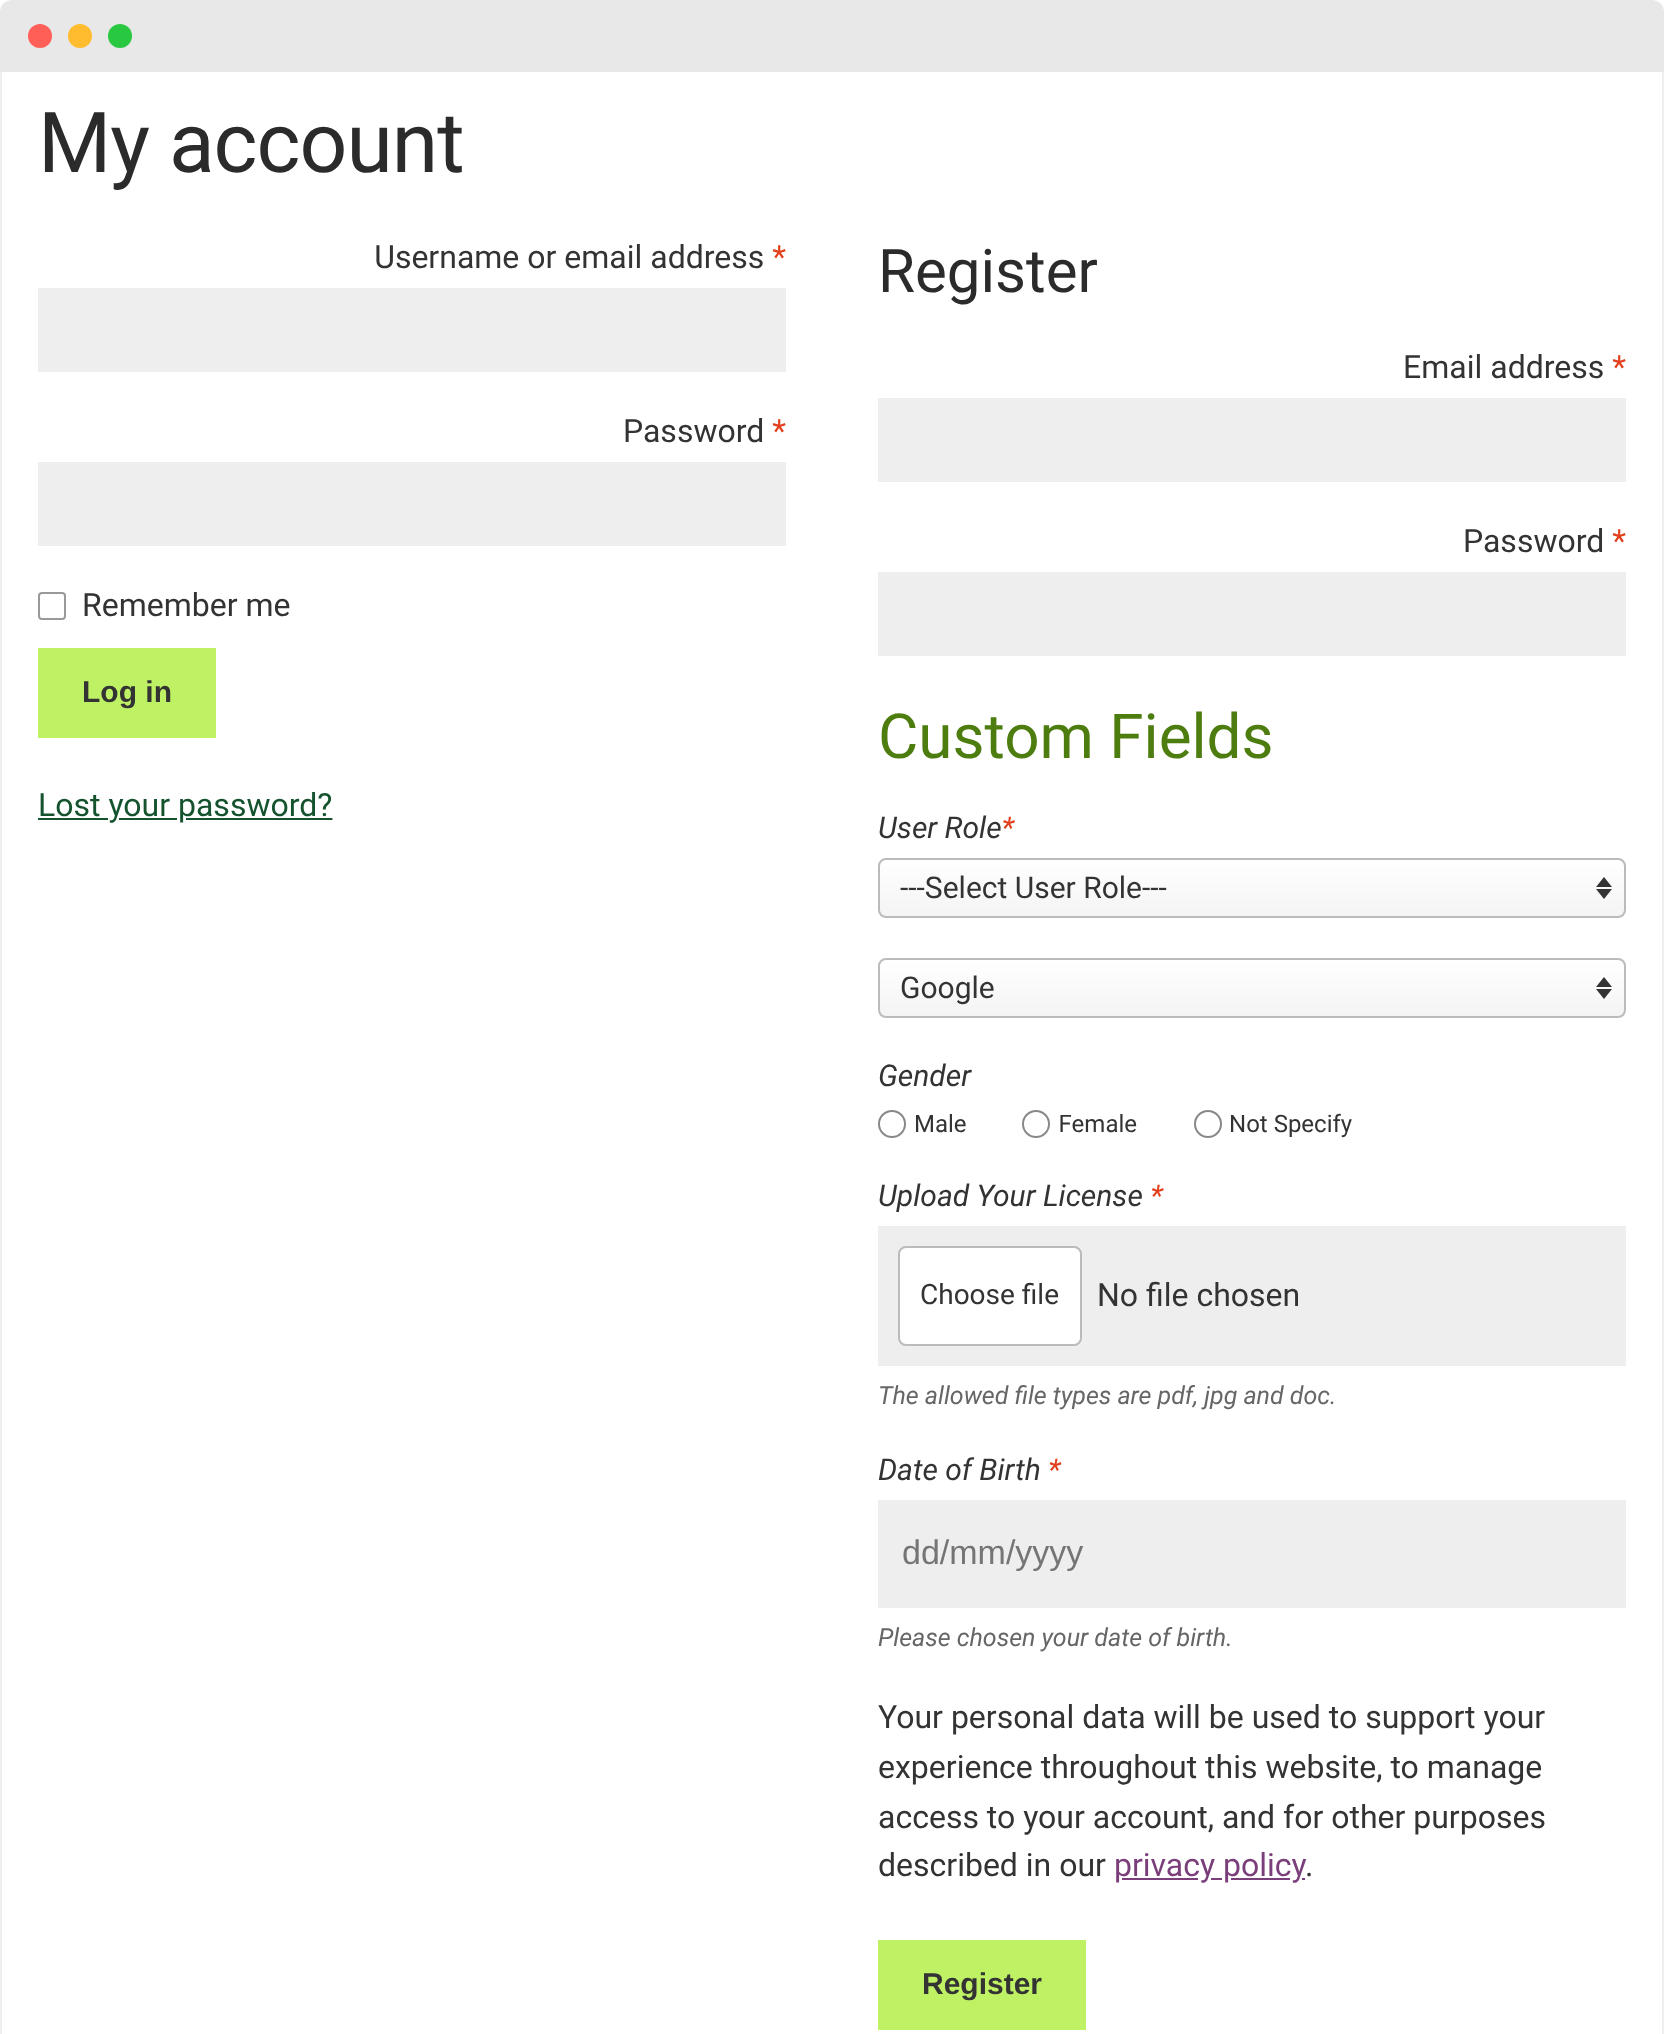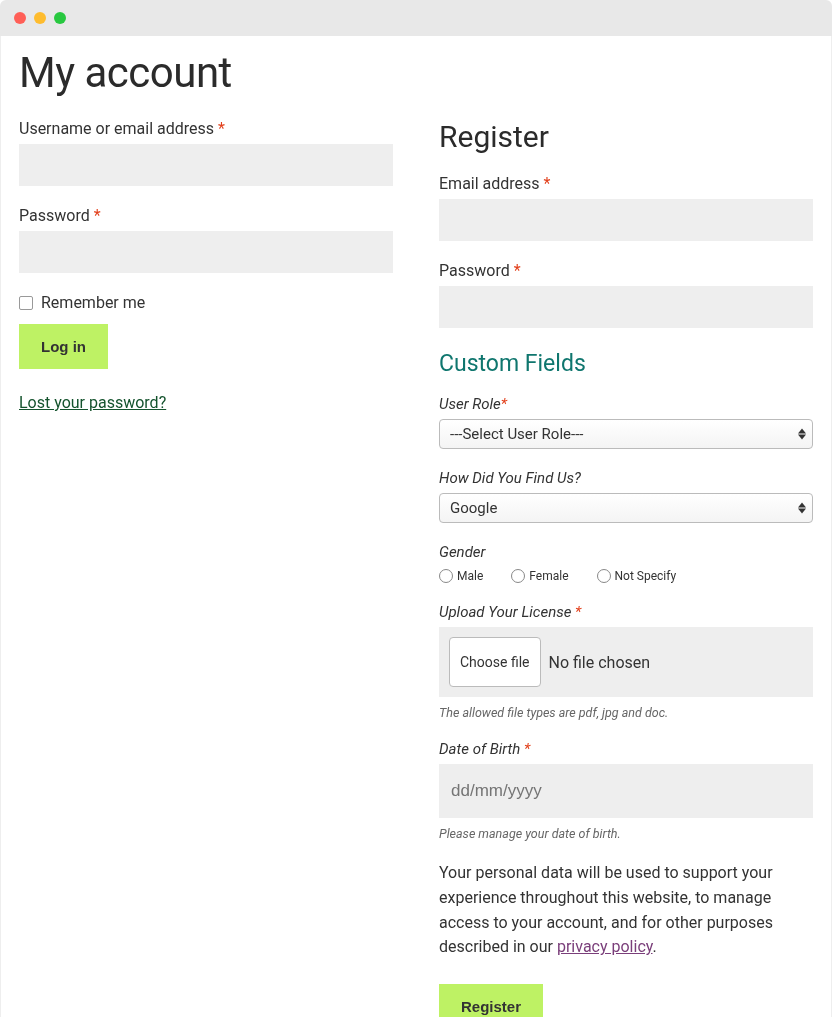--- a/index.html
+++ b/index.html
@@ -43,31 +43,32 @@
       flex: 1;
       min-width: 0;
     }
     .section-heading {
       font-size: 30px;
       font-weight: 400;
       color: #2b2b2b;
       margin-bottom: 20px;
     }
     .subsection-heading {
-      font-size: 23px;
+      font-size: 31px;
       font-weight: 400;
-      color: #0f766e;
+      color: #4d7c0f;
       margin: 22px 0 18px 0;
     }
     .field { margin-bottom: 20px; }
     .field-label {
       display: block;
       font-size: 16px;
       color: #333;
       margin-bottom: 6px;
+      text-align: right;
     }
     .field-label-sm {
       display: block;
       font-size: 15px;
       color: #333;
       margin-bottom: 6px;
       font-style: italic;
     }
     .req { color: #e2401c; }
     .text-input, .password-input {
@@ -268,21 +269,20 @@
         <div class="select-wrap">
           <span>---Select User Role---</span>
           <span class="select-arrows">
             <span class="tri-up"></span>
               <span class="tri-down"></span>
           </span>
         </div>
       </div>
 
       <div class="field">
-        <label class="field-label-sm">How Did You Find Us?</label>
         <div class="select-wrap">
           <span>Google</span>
           <span class="select-arrows">
             <span class="tri-up"></span>
               <span class="tri-down"></span>
           </span>
         </div>
       </div>
 
       <div class="field">
@@ -312,21 +312,21 @@
           <span class="upload-status">No file chosen</span>
         </div>
         <div class="hint">The allowed file types are pdf, jpg and doc.</div>
       </div>
 
       <div class="field">
         <label class="field-label-sm">
           <span>Date of Birth </span><span class="req">*</span>
         </label>
         <input type="text" class="date-input" placeholder="dd/mm/yyyy" style="">
-        <div class="hint">Please manage your date of birth.</div>
+        <div class="hint">Please chosen your date of birth.</div>
       </div>
 
       <p class="privacy-text">
         <span>Your personal data will be used to support your experience throughout this website, to manage access to your account, and for other purposes described in our </span><a href="#">privacy policy</a><span>.</span>
       </p>
 
       <div class="register-btn-wrap">
         <button class="btn">Register</button>
       </div>
     </div>

